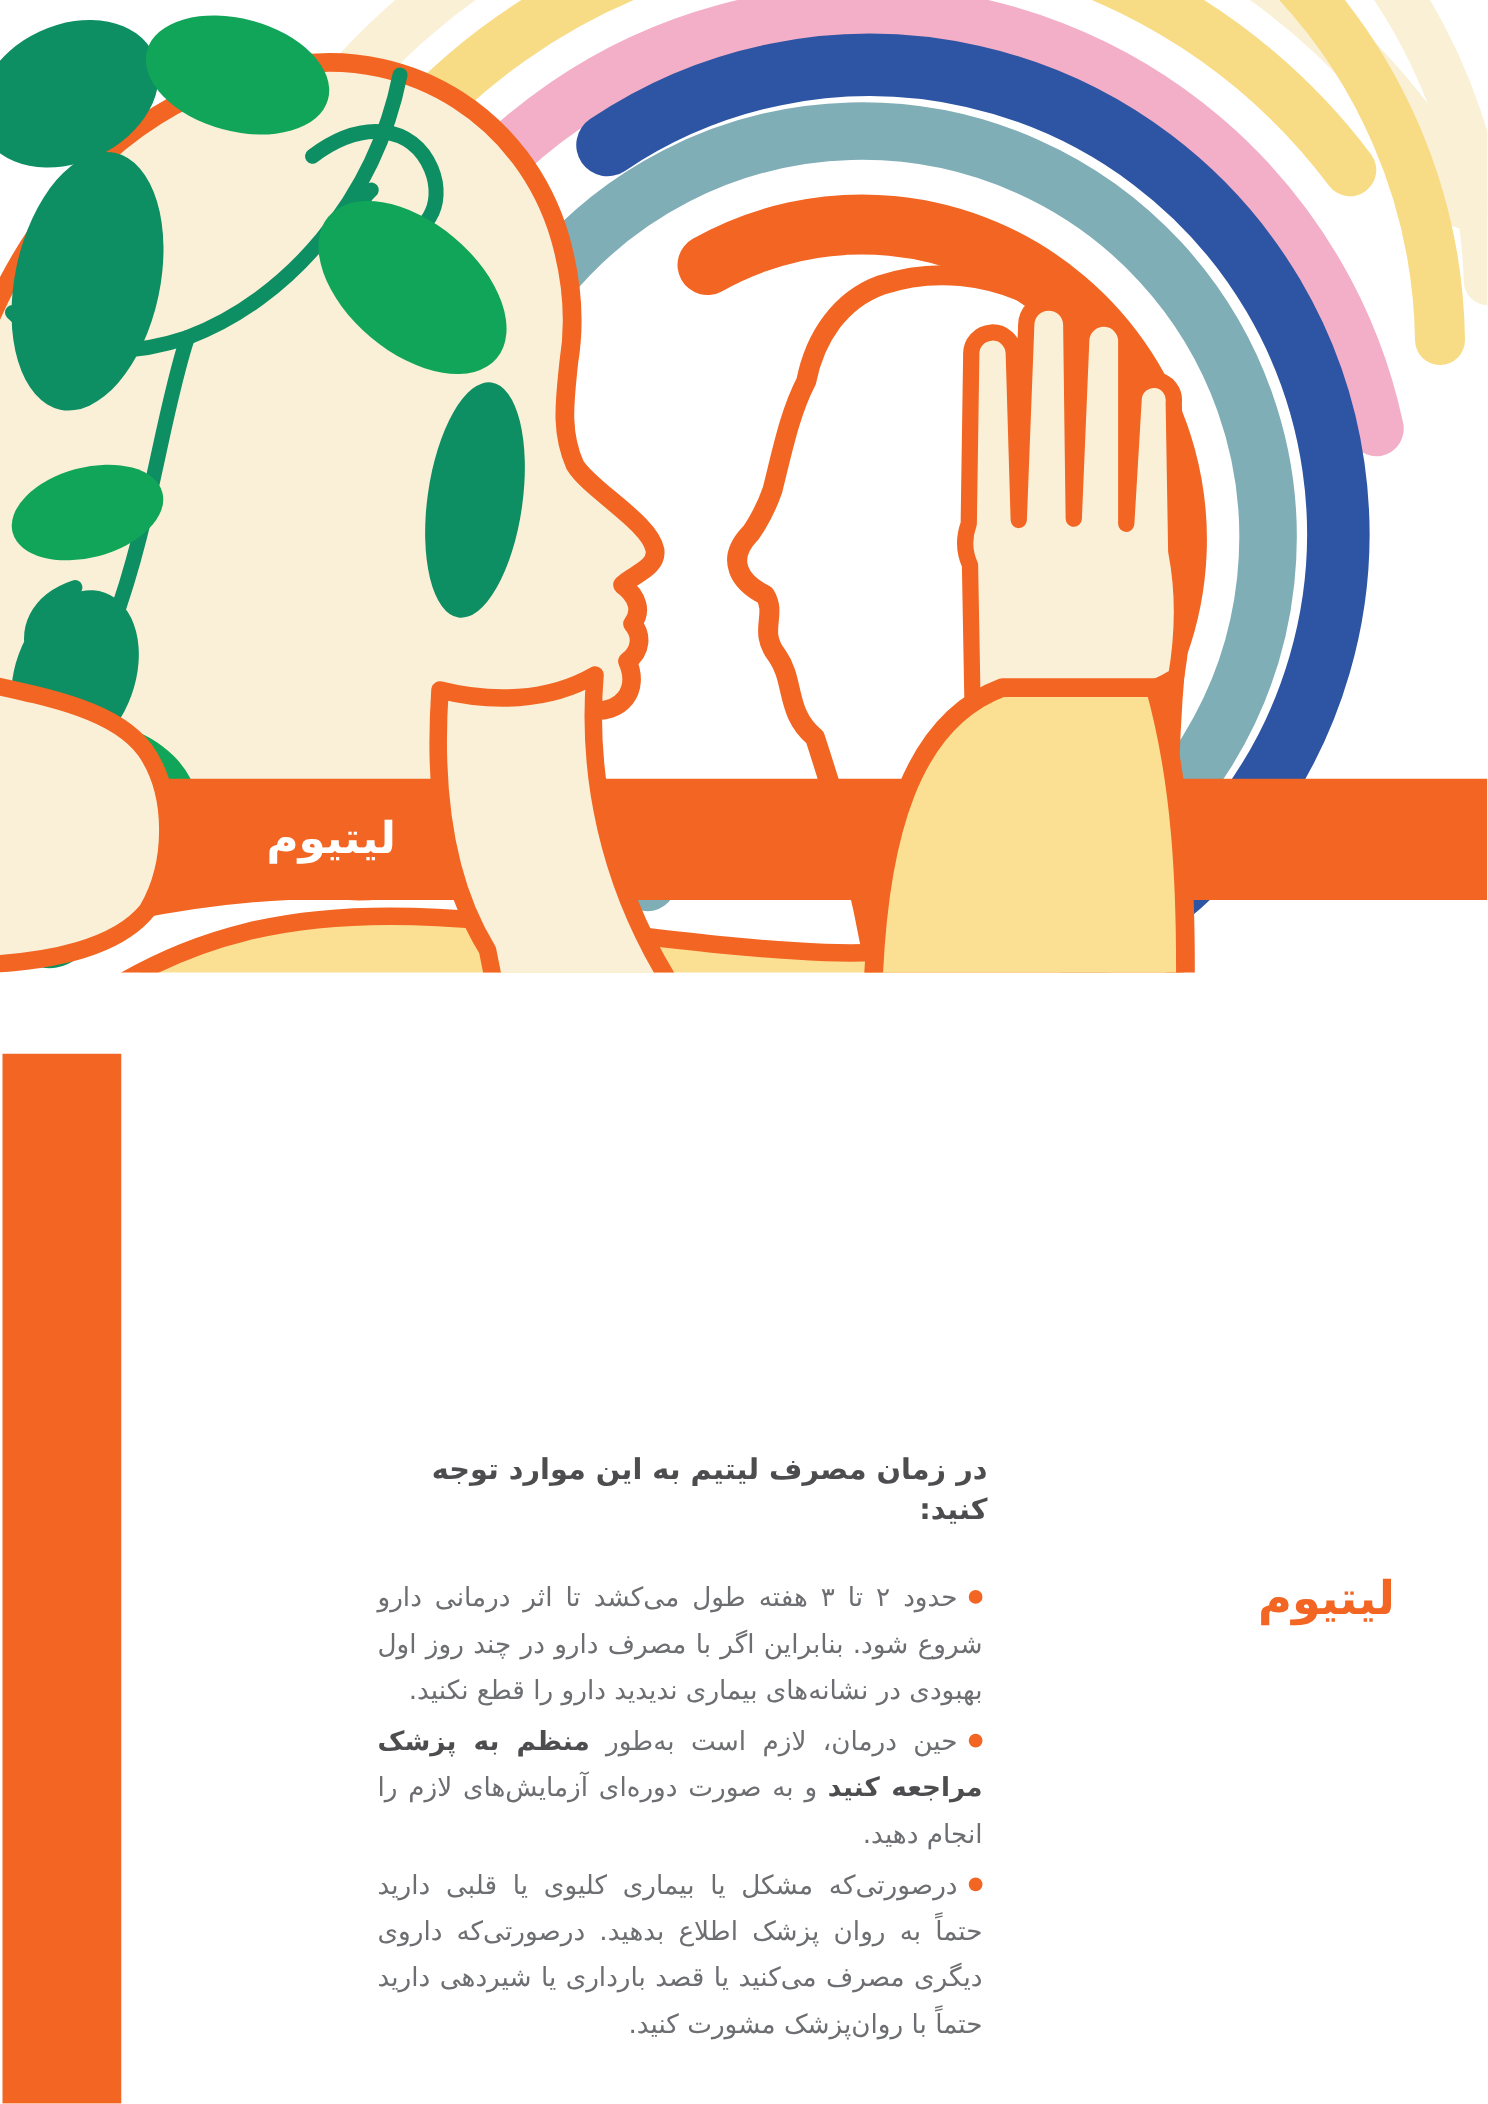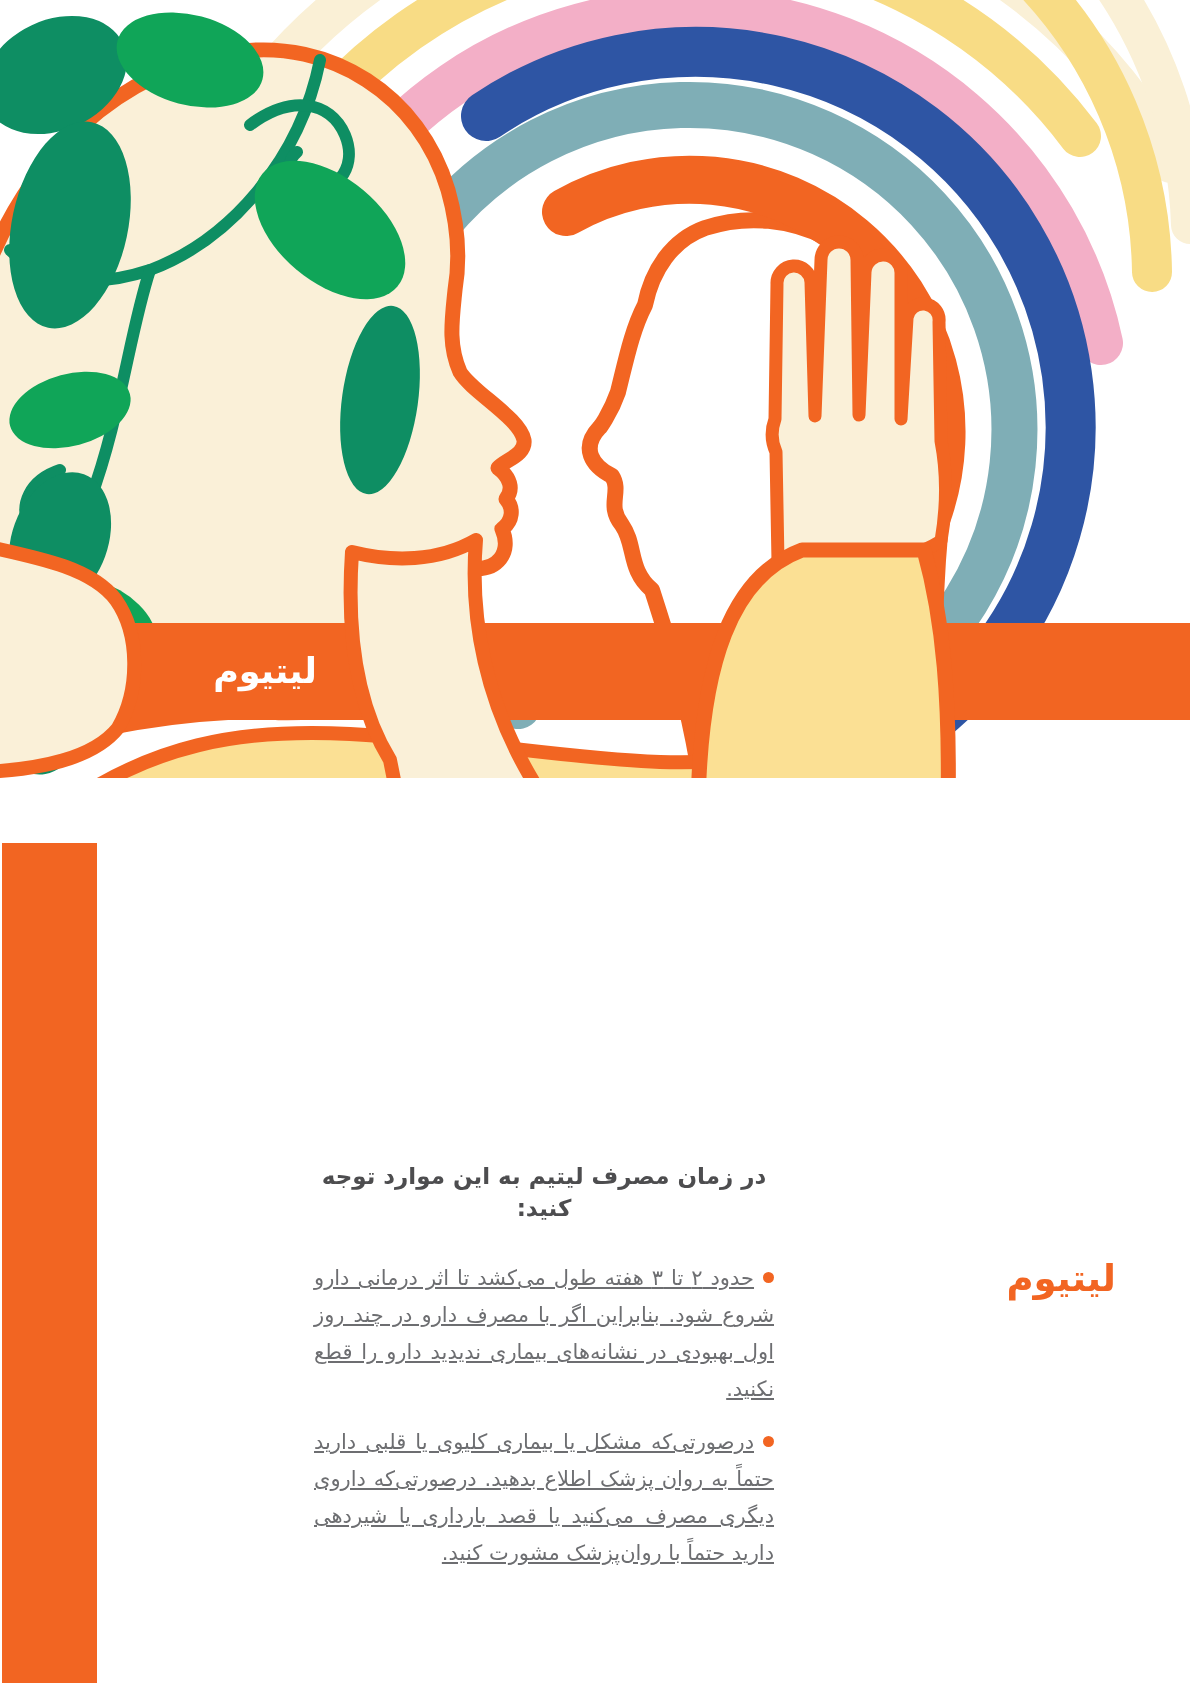--- a/index.html
+++ b/index.html
@@ -17,26 +17,26 @@
   
   .accent-bar{
     position:absolute;left:2px;top:843px;width:95px;height:840px;
     background:var(--c-orange,#F26522);
   }
   .notes{
     position:absolute;left:298px;top:1160px;width:492px;direction:rtl;
   }
   .notes h2{
     margin:0 0 36px 0;font-size:23px;line-height:32px;font-weight:700;
-    color:var(--c-heading_gray,#4D4D4F);text-align:center;
+    color:var(--c-heading_gray,#4D4D4F);text-align:right;
   }
   .notes ul{list-style:none;margin:0;padding:0;
     font-size:21px;line-height:37px;color:var(--c-text_gray,#6D6E71);
     text-align:justify;}
-  .notes li{margin:16px;text-decoration:underline;}
+  .notes li{margin:4px;}
   .notes li b{font-weight:700;color:var(--c-heading_gray,#58595B);}
   .dot{
     display:inline-block;width:11px;height:11px;border-radius:50%;
     background:var(--c-orange,#F26522);margin-left:9px;vertical-align:2px;
   }
   .drug-info{
     position:absolute;left:832px;top:1256px;width:328px;direction:rtl;
   }
   .drug-info h2{
     margin:0 44px 0 0;font-size:37px;line-height:46px;font-weight:700;
@@ -120,20 +120,21 @@
 
     <div class="band-label">لیتیوم</div>
   </div>
 
   <div class="accent-bar"></div>
 
   <section class="notes">
     <h2>در زمان مصرف لیتیم به این موارد توجه کنید:</h2>
     <ul>
         <li><span class="dot"></span><span>حدود ۲ تا ۳ هفته طول می‌کشد تا اثر درمانی دارو شروع شود. بنابراین اگر با مصرف دارو در چند روز اول بهبودی در نشانه‌های بیماری ندیدید دارو را قطع نکنید.</span></li>
+        <li><span class="dot"></span><span>حین درمان، لازم است به‌طور </span><b>منظم به پزشک مراجعه کنید</b><span> و به صورت دوره‌ای آزمایش‌های لازم را انجام دهید.</span></li>
         <li><span class="dot"></span><span>درصورتی‌که مشکل یا بیماری کلیوی یا قلبی دارید حتماً به روان پزشک اطلاع بدهید. درصورتی‌که داروی دیگری مصرف می‌کنید یا قصد بارداری یا شیردهی دارید حتماً با روان‌پزشک مشورت کنید.</span></li>
       </ul>
   </section>
 
   <aside class="drug-info">
     <h2>لیتیوم</h2>
   </aside>
 
 </div>
 

